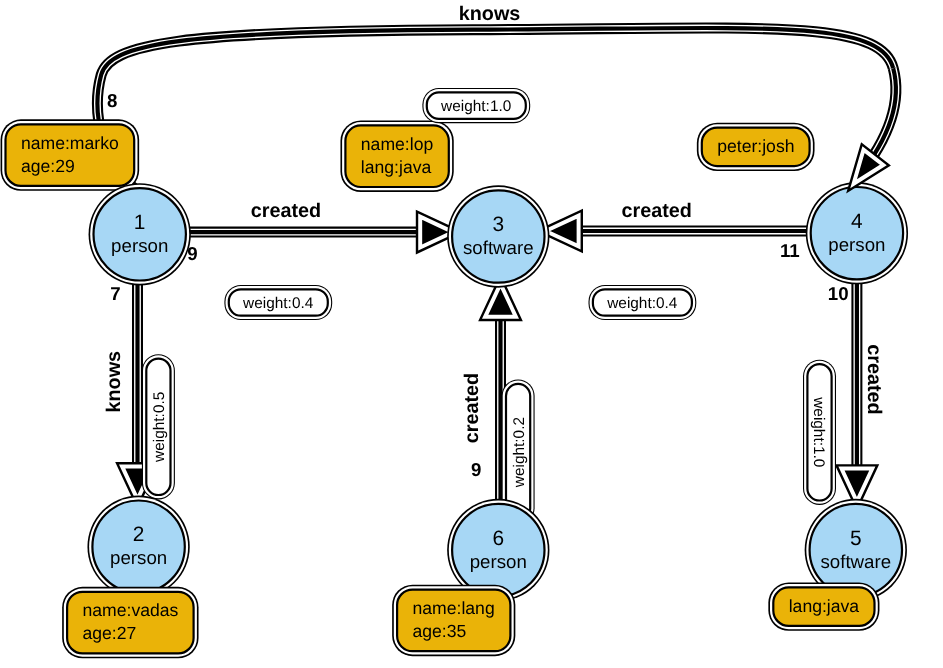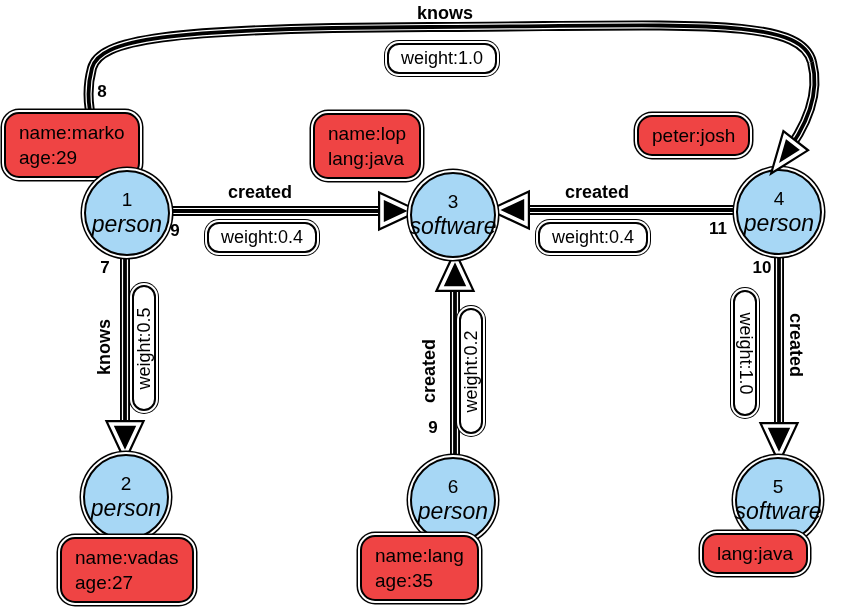--- a/index.html
+++ b/index.html
@@ -10,32 +10,32 @@
   svg.edges-top{position:absolute;left:0;top:0;z-index:4;}
 
   
   .node{position:absolute;width:82px;height:82px;border-radius:50%;
         background:#a7d7f5;border:2.5px solid #000;
         box-shadow:0 0 0 2px #fff,0 0 0 3.5px #000;
         transform:translate(-50%,-50%);
         display:flex;flex-direction:column;align-items:center;justify-content:center;
         z-index:3;line-height:1.15;}
   .nid{font-size:19px;}
-  .ntype{font-size:23px;font-style:italic;}
+  .ntype{font-size:17px;}
 
   
-  .pbox{position:absolute;background:#ef4444;border:2.5px solid #000;border-radius:15px;
+  .pbox{position:absolute;background:#eab308;border:2.5px solid #000;border-radius:15px;
         box-shadow:0 0 0 2px #fff,0 0 0 3.5px #000;
-        padding:6px 13px;font-size:19px;line-height:1.32;z-index:2;white-space:nowrap;}
+        padding:6px 13px;font-size:16px;line-height:1.32;z-index:2;white-space:nowrap;}
   .pbox.front{z-index:5;}
 
   
   .wbox{position:absolute;background:#fff;border:2.5px solid #000;border-radius:12px;
         box-shadow:0 0 0 2px #fff,0 0 0 3px #000;
-        padding:3px 12px;font-size:18px;z-index:2;white-space:nowrap;}
+        padding:3px 12px;font-size:14px;z-index:2;white-space:nowrap;margin-top:40px;}
   .wbox.vert{width:14px;height:116px;padding:3px;display:flex;align-items:center;justify-content:center;}
   .wbox.vert span{transform:rotate(-90deg);white-space:nowrap;}
   .wbox.vert.cw span{transform:rotate(90deg);}
 
   
   .halo{text-shadow:-2px -2px 0 #fff,0 -2px 0 #fff,2px -2px 0 #fff,
         -2px 0 0 #fff,2px 0 0 #fff,-2px 2px 0 #fff,0 2px 0 #fff,2px 2px 0 #fff;}
   .elabel{position:absolute;font-weight:bold;font-size:18px;z-index:2;white-space:nowrap;
           transform:translate(-50%,-50%);}
   .elabel.ccw{transform:translate(-50%,-50%) rotate(-90deg);}

